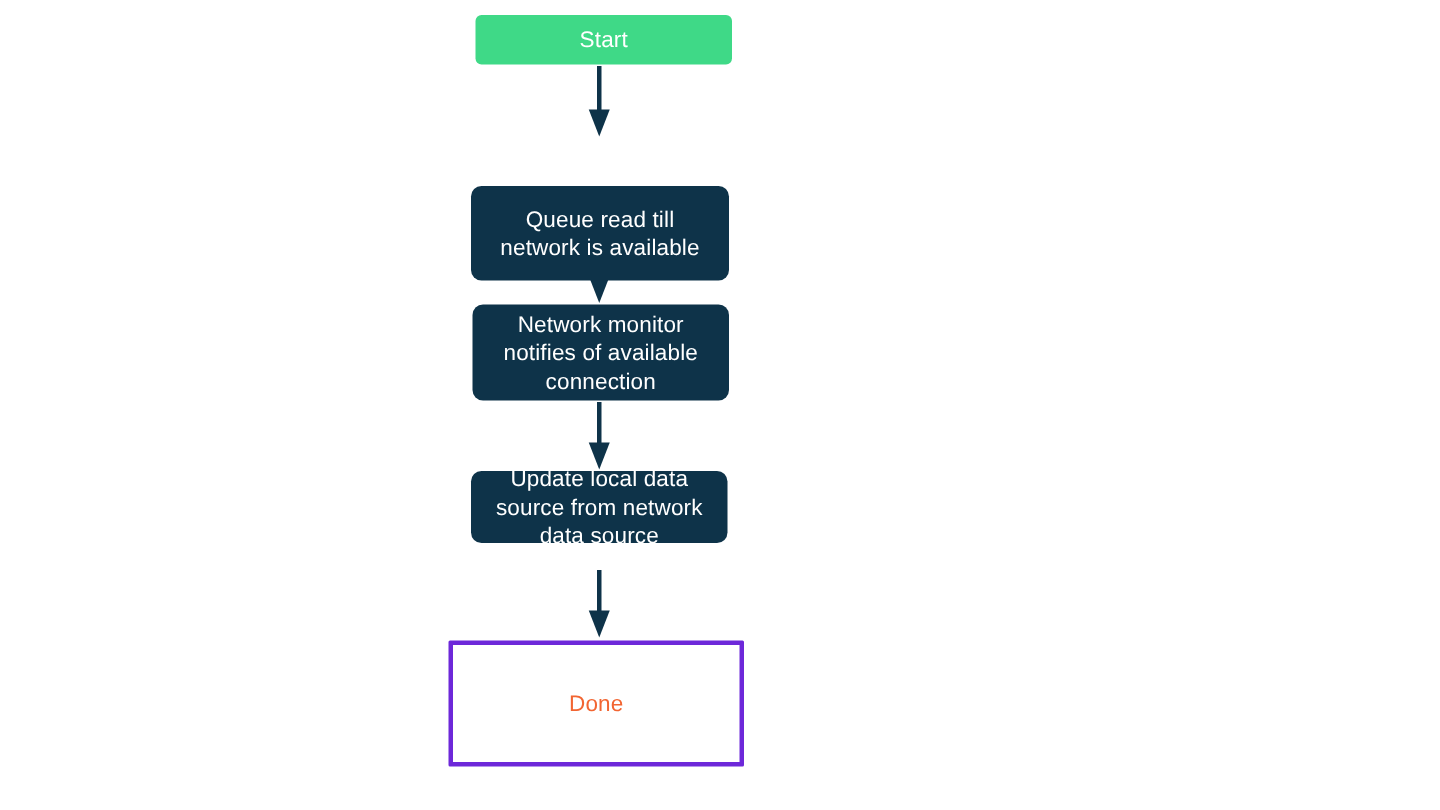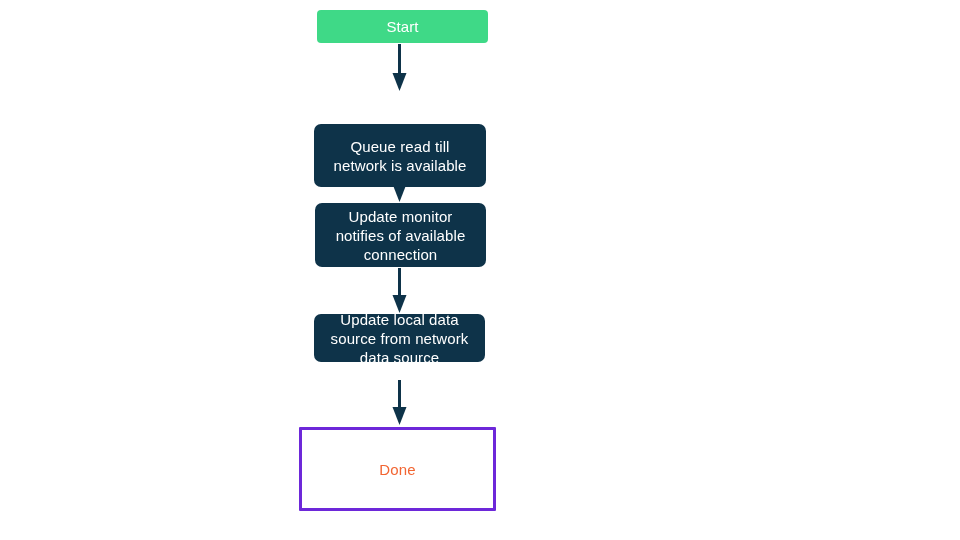--- a/index.html
+++ b/index.html
@@ -133,21 +133,21 @@
   <div class="node node-start">
     <span class="label">Start</span>
   </div>
 
   <div class="node node-process node-queue">
     <span class="label">Queue read till
 network is available</span>
   </div>
 
   <div class="node node-process node-monitor">
-    <span class="label">Update monitor
+    <span class="label">Network monitor
 notifies of available
 connection</span>
   </div>
 
   <div class="node node-process node-update">
     <span class="label">Update local data
 source from network
 data source</span>
   </div>
 

